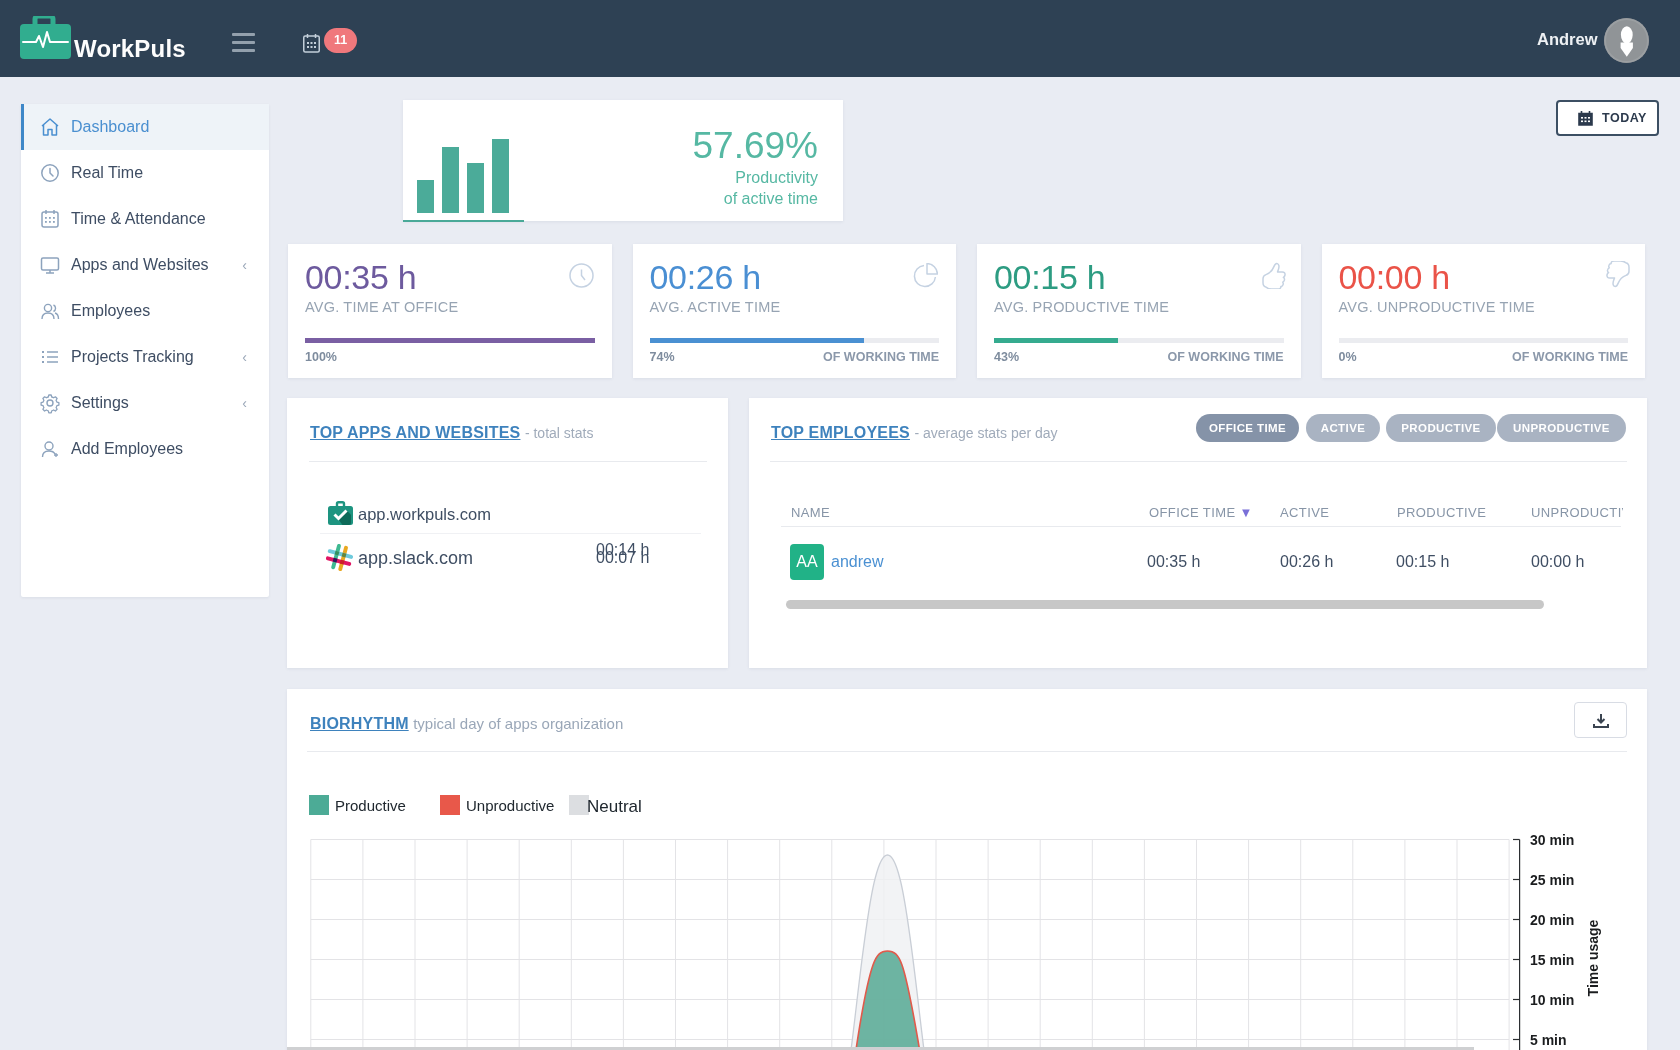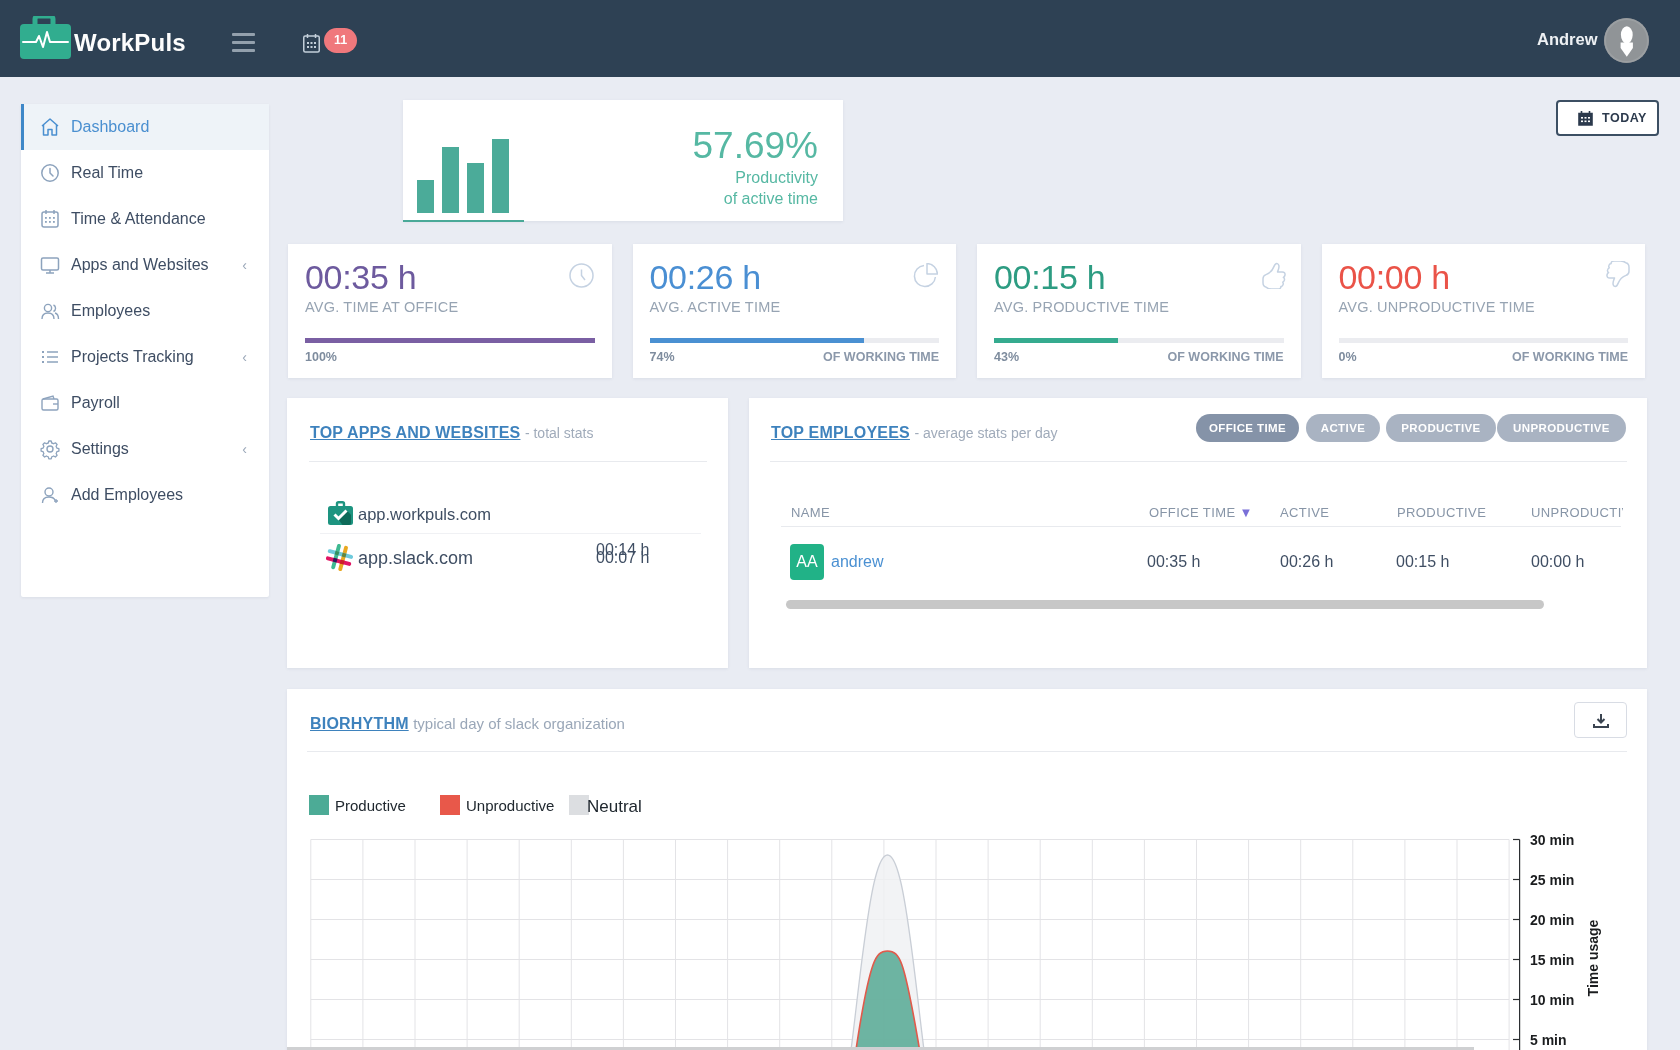--- a/index.html
+++ b/index.html
@@ -2,21 +2,21 @@
 <html><head>
 <meta charset="utf-8">
 <style>
 * { margin:0; padding:0; box-sizing:border-box; }
 html,body { width:1680px; height:1050px; overflow:hidden; }
 body { font-family:"Liberation Sans", sans-serif; background:#e9ecf3; position:relative; }
 
 
 #nav { position:absolute; left:0; top:0; width:1680px; height:77px; background:#2e4154; }
 #logo { position:absolute; left:20px; top:16px; width:51px; height:43px; }
-#brand { position:absolute; left:74px; top:29px; color:#fdfdfd; font-size:24px; font-weight:bold; letter-spacing:0.2px; }
+#brand { position:absolute; left:74px; top:35px; color:#fdfdfd; font-size:24px; font-weight:bold; letter-spacing:0.2px; }
 #burger { position:absolute; left:232px; top:33px; width:23px; }
 #burger div { height:3px; background:#93a0ad; margin-bottom:5px; border-radius:1px; }
 #navcal { position:absolute; left:303px; top:34px; }
 #badge11 { position:absolute; left:324px; top:28px; width:33px; height:25px; background:#f0787c; border-radius:13px; color:#fff; font-size:12.5px; font-weight:bold; text-align:center; line-height:25px; }
 #andrew { position:absolute; left:1537px; top:30px; color:#eef1f4; font-size:16.5px; font-weight:bold; }
 #avatar { position:absolute; left:1604px; top:18px; width:45px; height:45px; border-radius:50%; background:#8e9296; overflow:hidden; }
 
 
 #side { position:absolute; left:21px; top:104px; width:248px; height:493px; background:#fff; border-radius:2px; box-shadow:0 1px 3px rgba(40,60,90,.08); }
 .mi { position:relative; height:46px; display:flex; align-items:center; }
@@ -154,28 +154,20 @@
           <line x1="8" y1="6" x2="19" y2="6"></line>
           <line x1="8" y1="11" x2="19" y2="11"></line>
           <line x1="8" y1="16" x2="19" y2="16"></line>
         </g>
       </svg>
     <span class="tx">Projects Tracking</span>
       <span class="chev">‹</span>
   </div>
   <div class="mi">
     <svg class="ic" viewBox="0 0 22 22">
-        <path d="M4 7 L14 4 L15 7" fill="none" stroke="#8da3bd" stroke-width="1.4"></path>
-        <rect x="3" y="7" width="16" height="11" rx="1.5" fill="none" stroke="#8da3bd" stroke-width="1.4"></rect>
-        <path d="M14 12 h5" stroke="#8da3bd" stroke-width="1.4"></path>
-      </svg>
-    <span class="tx">Payroll</span>
-  </div>
-  <div class="mi">
-    <svg class="ic" viewBox="0 0 22 22">
         <circle cx="11" cy="11" r="3" fill="none" stroke="#8da3bd" stroke-width="1.4"></circle>
         <path d="M9.8 3 h2.4 l0.5 2 a6.3 6.3 0 0 1 1.9 0.8 l1.8 -1 l1.7 1.7 l-1 1.8 a6.3 6.3 0 0 1 0.8 1.9 l2 0.5 v2.4 l-2 0.5 a6.3 6.3 0 0 1 -0.8 1.9 l1 1.8 l-1.7 1.7 l-1.8 -1 a6.3 6.3 0 0 1 -1.9 0.8 l-0.5 2 h-2.4 l-0.5 -2 a6.3 6.3 0 0 1 -1.9 -0.8 l-1.8 1 l-1.7 -1.7 l1 -1.8 a6.3 6.3 0 0 1 -0.8 -1.9 l-2 -0.5 v-2.4 l2 -0.5 a6.3 6.3 0 0 1 0.8 -1.9 l-1 -1.8 l1.7 -1.7 l1.8 1 a6.3 6.3 0 0 1 1.9 -0.8 Z" fill="none" stroke="#8da3bd" stroke-width="1.3" stroke-linejoin="round"></path>
       </svg>
     <span class="tx">Settings</span>
       <span class="chev">‹</span>
   </div>
   <div class="mi">
     <svg class="ic" viewBox="0 0 22 22">
         <circle cx="10" cy="8" r="4" fill="none" stroke="#8da3bd" stroke-width="1.4"></circle>
         <path d="M3.5 19 Q3.5 13 10 13 Q14.5 13 16 16" fill="none" stroke="#8da3bd" stroke-width="1.4"></path>
@@ -311,21 +303,21 @@
   <div class="val" style="left:782px;top:155px;">00:00 h</div>
 
   <div style="position:absolute;left:37px;top:202px;width:758px;height:9px;border-radius:5px;background:#c7c7c7;"></div>
 </div>
 <div class="pill" style="left:1196px;width:103px;background:#8593a8;">OFFICE TIME</div>
 <div class="pill" style="left:1306px;width:74px;">ACTIVE</div>
 <div class="pill" style="left:1386px;width:110px;">PRODUCTIVE</div>
 <div class="pill" style="left:1497px;width:129px;">UNPRODUCTIVE</div>
 
 <div id="bioCard">
-  <div style="position:absolute;left:23px;top:26px;"><span class="cardTitle">BIORHYTHM</span> <span class="cardSub" style="color:#9aa7b8;font-size:15px;">typical day of slack organization</span></div>
+  <div style="position:absolute;left:23px;top:26px;"><span class="cardTitle">BIORHYTHM</span> <span class="cardSub" style="color:#9aa7b8;font-size:15px;">typical day of apps organization</span></div>
   <div style="position:absolute;left:1287px;top:13px;width:53px;height:36px;border:1px solid #d8dce4;border-radius:4px;background:#fff;">
     <svg style="position:absolute;left:18px;top:10px;" width="16" height="16" viewBox="0 0 16 16">
         <path d="M8 1 V9 M4.5 6 L8 9.5 L11.5 6" stroke="#3a4450" stroke-width="2" fill="none"></path>
         <path d="M1 11 V14 H15 V11" stroke="#3a4450" stroke-width="2" fill="none"></path>
       </svg>
   </div>
   <div class="hr" style="left:20px;top:62px;width:1320px;"></div>
 
   <div style="position:absolute;left:22px;top:106px;width:20px;height:20px;background:#4cab96;"></div>
   <div style="position:absolute;left:48px;top:108px;font-size:15px;color:#20282f;">Productive</div>

